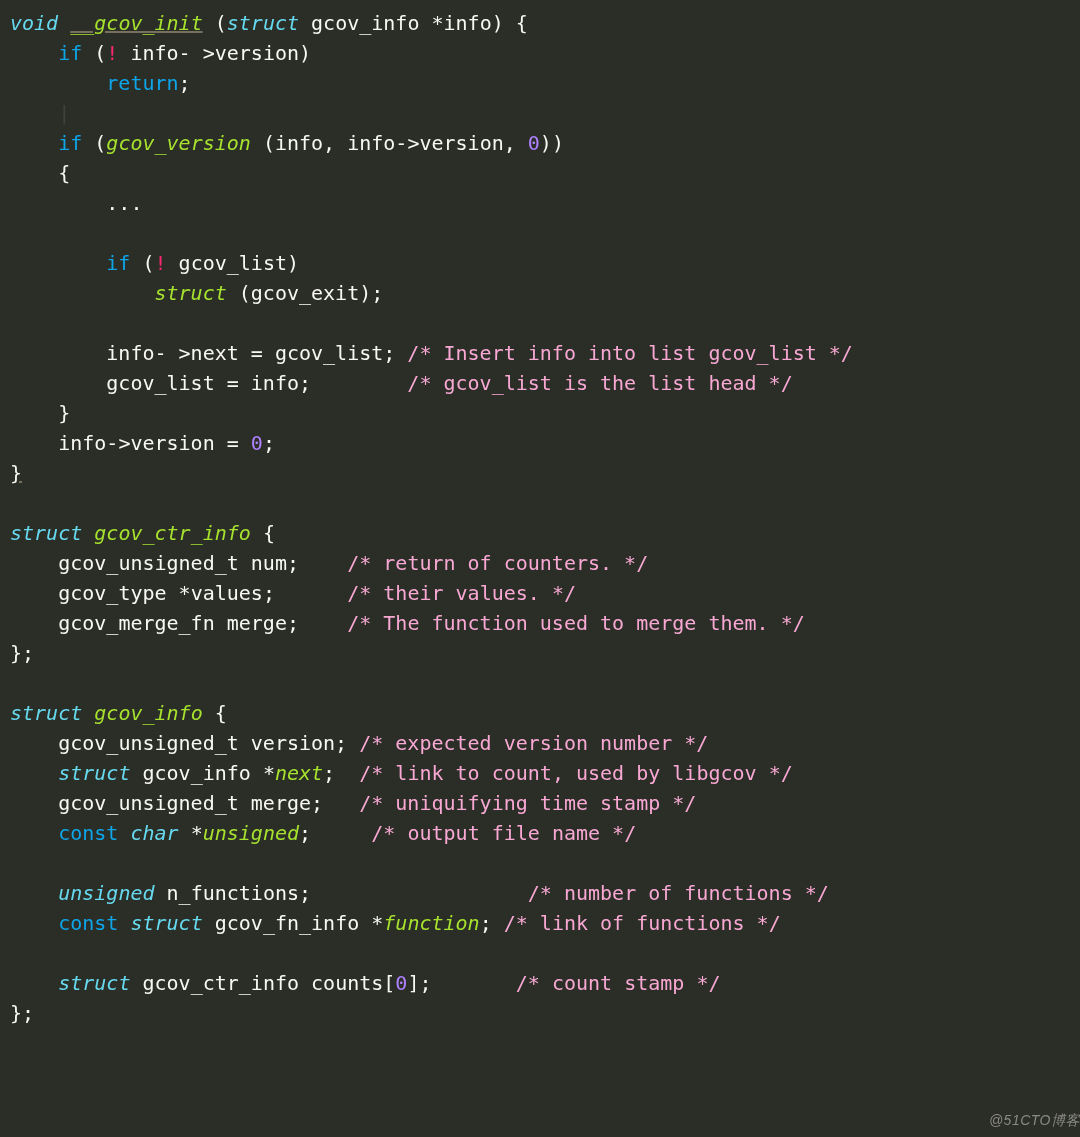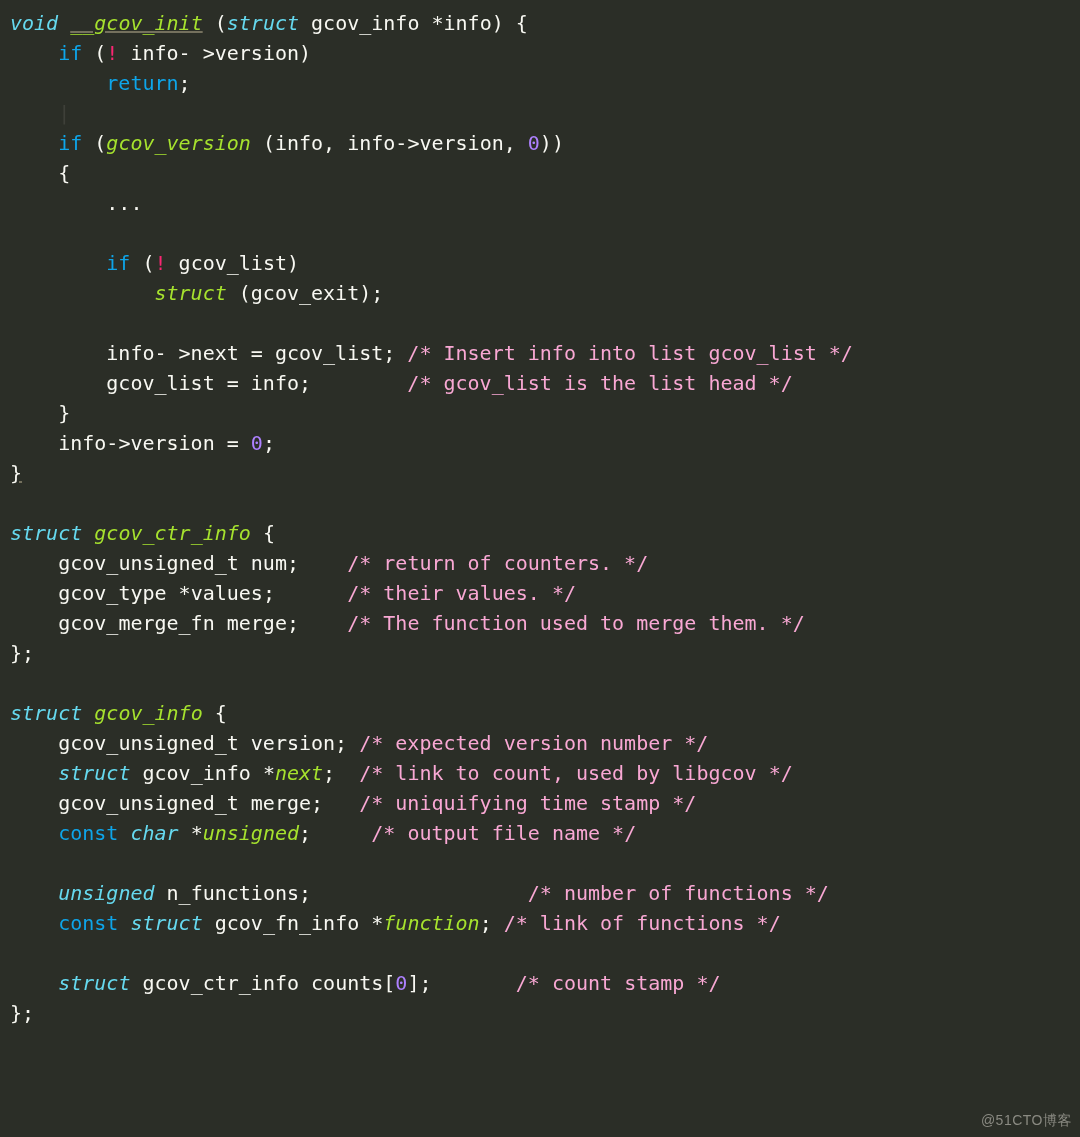--- a/index.html
+++ b/index.html
@@ -24,26 +24,27 @@
   .kw-blue-it { color: #66d9ef; font-style: italic; }   
   .kw-red    { color: #0ea5e9; }                         
   .fn-green  { color: #a6e22e; font-style: italic; }                         
   .ident     { color: #f8f8f2; }                         
   .num       { color: #ae81ff; }                         
   .comment   { color: #f9a8d4; }                         
   .op        { color: #f92672; }
   .underline { text-decoration: underline; text-decoration-color: #75715e; text-decoration-style: solid; }
   .watermark {
     position: absolute;
-    right: 8px;
+    right: 0;
     bottom: 6px;
     font-size: 14px;
     color: #8a8a82;
     font-family: -apple-system, BlinkMacSystemFont, "Helvetica Neue", Arial, "PingFang SC", "Microsoft YaHei", sans-serif;
     letter-spacing: 0.5px;
+    font-style: italic;
   }
   .ghost-guide {
     color: #3e4039;
   }
 </style>
 </head>
 <body>
 
 <pre class="code"><span class="kw-blue-it">void</span> <span class="fn-green underline">__gcov_init</span> <span class="ident">(</span><span class="kw-blue-it">struct</span> <span class="ident">gcov_info</span> <span class="ident">*info</span><span class="ident">) {</span>
     <span class="kw-red">if</span> <span class="ident">(</span><span class="op">!</span><span class="ident"> info- &gt;version</span><span class="ident">)</span>

